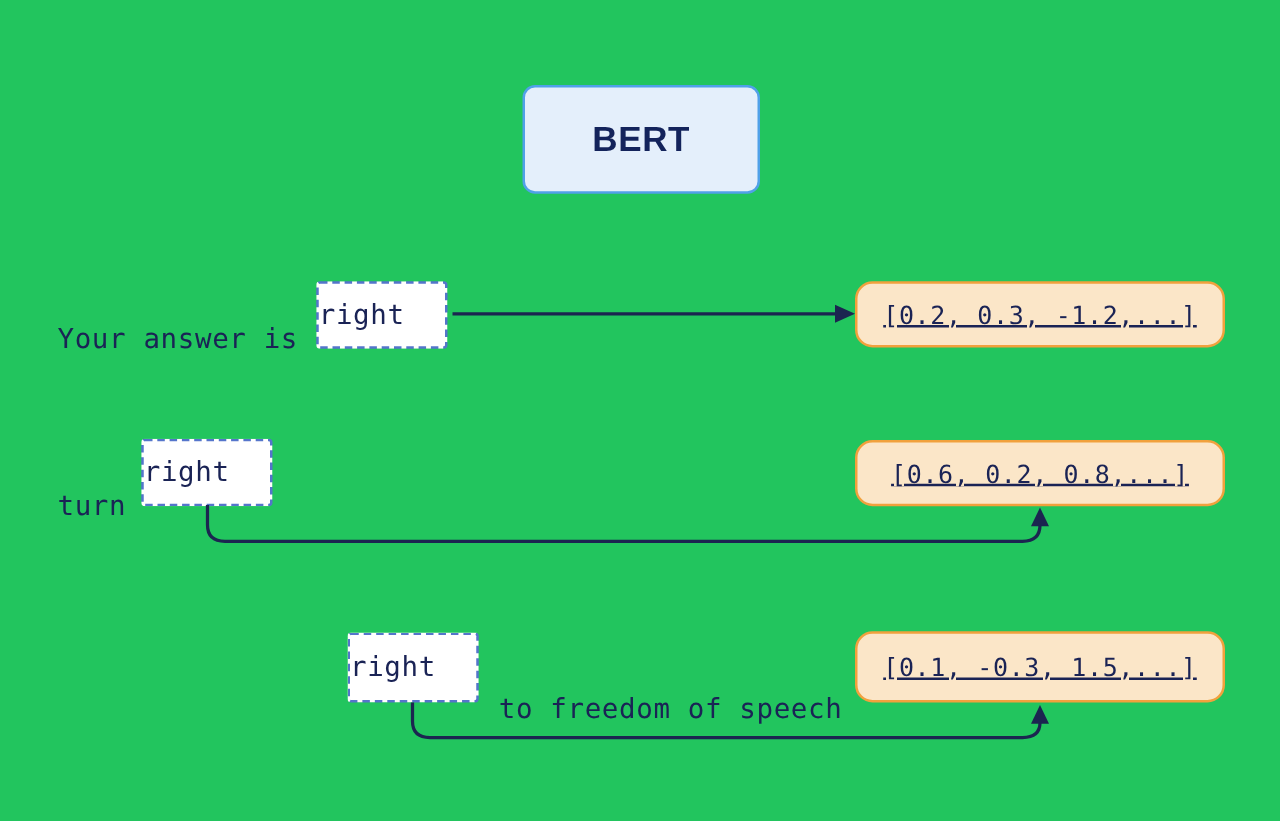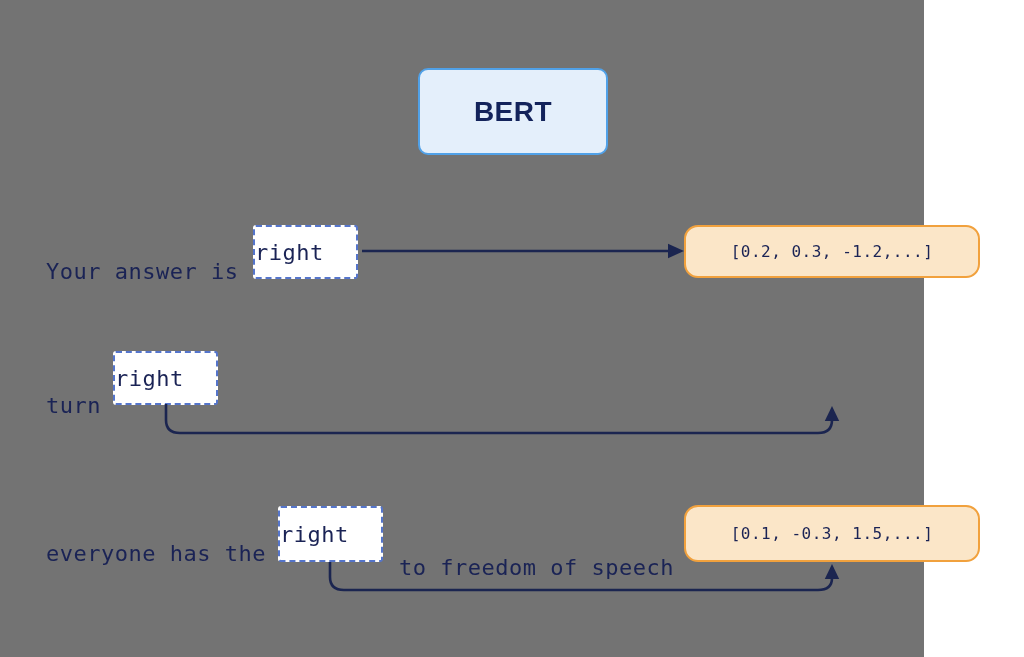--- a/index.html
+++ b/index.html
@@ -1,22 +1,22 @@
 <!DOCTYPE html>
 <html><head>
 <meta charset="utf-8">
 <style>
   html, body { margin: 0; padding: 0; }
   body { width: 1024px; height: 657px; background: #ffffff; overflow: hidden; }
 
   .canvas {
     position: relative;
-    width: 924px;
+    width: 1024px;
     height: 657px;
-    background: #737373;
+    background: #22c55e;
     font-family: "DejaVu Sans Mono", "Liberation Mono", monospace;
   }
 
   .mono {
     position: absolute;
     font-size: 22px;
     line-height: 30px;
     letter-spacing: 0.5px;
     color: #1a2355;
     white-space: pre;
@@ -42,24 +42,25 @@
     position: absolute;
     left: 684px;
     width: 296px;
     border: 2px solid #f1a13d;
     background: #fbe6c8;
     border-radius: 14px;
     box-sizing: border-box;
     display: flex;
     align-items: center;
     justify-content: center;
-    font-size: 16px;
+    font-size: 20px;
     letter-spacing: 0.5px;
     color: #1a2355;
     white-space: pre;
+    text-decoration: underline;
   }
 
   .bert-box {
     position: absolute;
     left: 418px;
     top: 68px;
     width: 190px;
     height: 87px;
     background: #e4effb;
     border: 2px solid #50a1e8;
@@ -96,22 +97,24 @@
     <span>right</span>
   </div>
   <div class="vector-box" style="top:225px; height:53px;">
     <span>[0.2, 0.3, -1.2,...]</span>
   </div>
 
   <span class="mono" style="left:46px; top:371px;">turn</span>
   <div class="token-box" style="left:113px; top:351px;">
     <span>right</span>
   </div>
+  <div class="vector-box" style="top:352px; height:53px;">
+    <span>[0.6, 0.2, 0.8,...]</span>
+  </div>
 
-  <span class="mono" style="left:46px; top:519px;">everyone has the</span>
   <div class="token-box" style="left:278px; top:506px; height:56px;">
     <span>right</span>
   </div>
   <span class="mono" style="left:399px; top:533px;text-align:right;">to freedom of speech</span>
   <div class="vector-box" style="top:505px; height:57px;text-align:right;">
     <span>[0.1, -0.3, 1.5,...]</span>
   </div>
 
   <svg class="overlay" width="1024" height="657" viewBox="0 0 1024 657">
 

